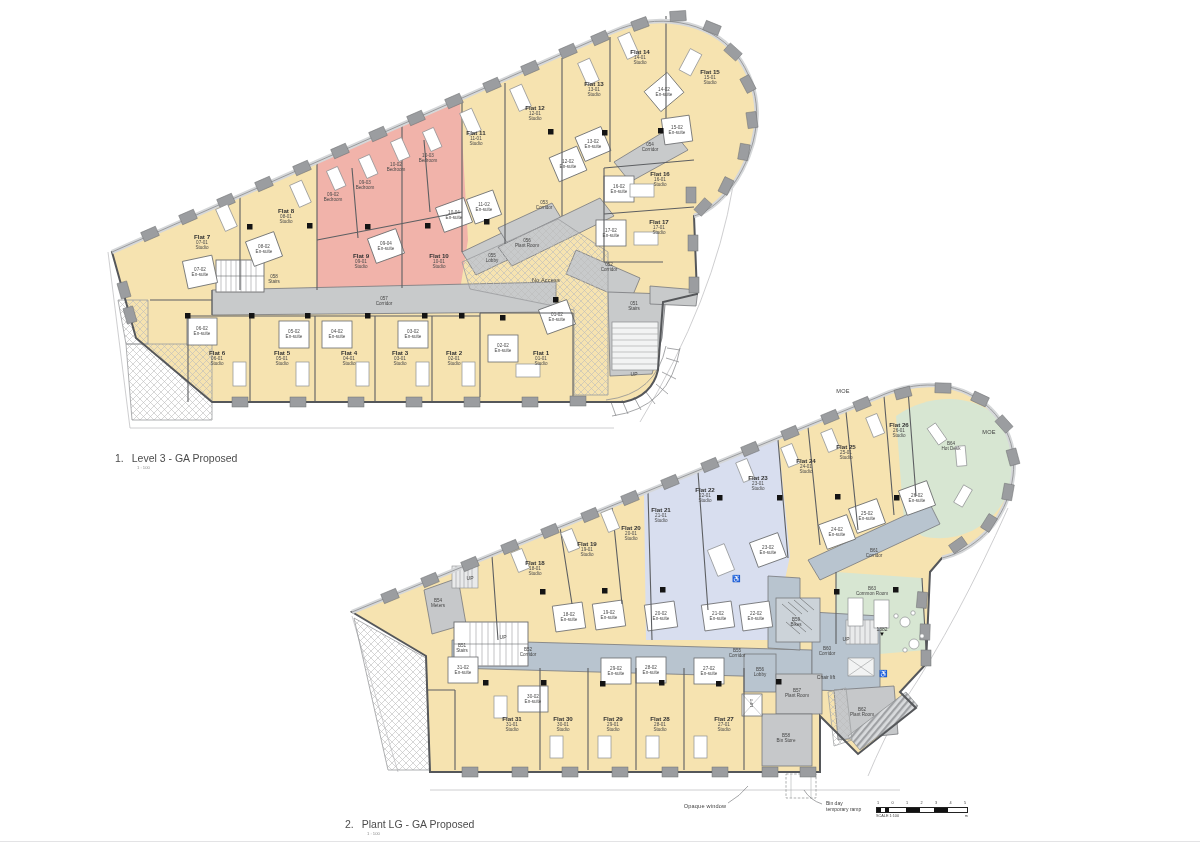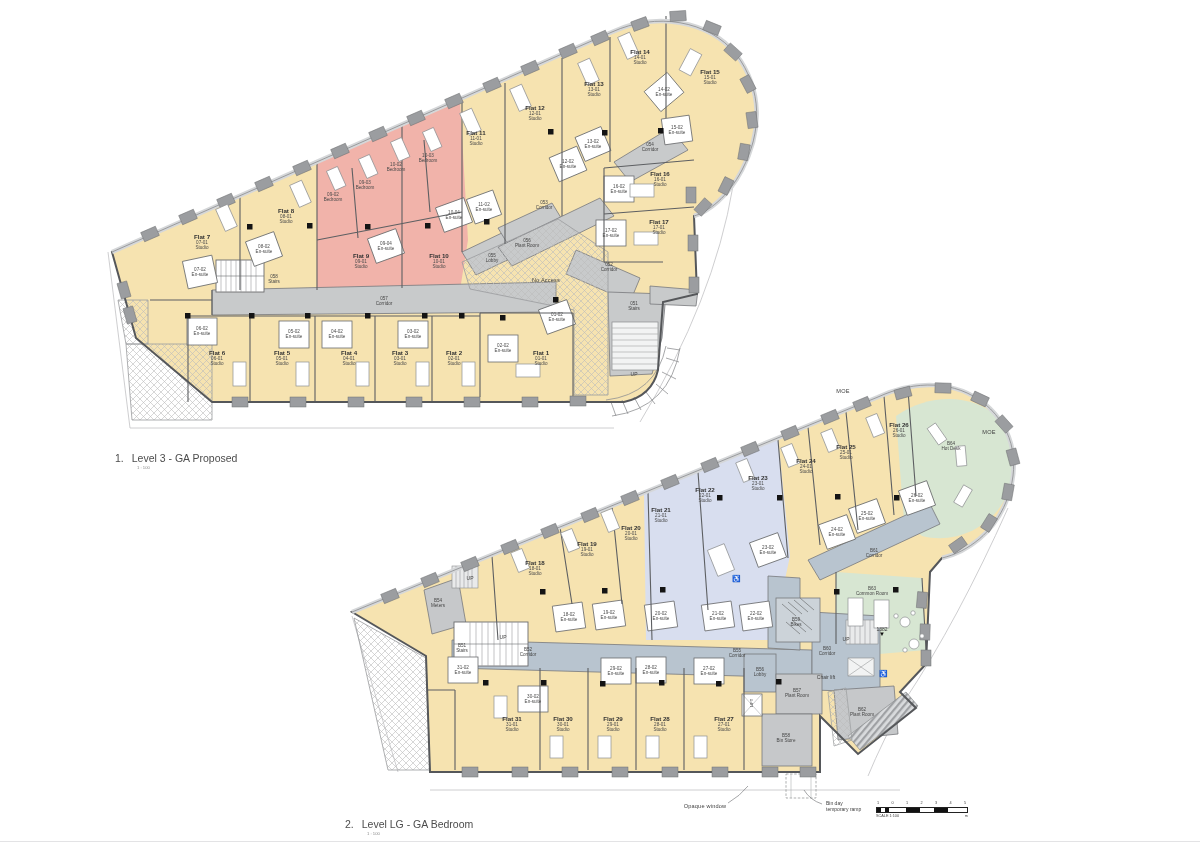--- a/index.html
+++ b/index.html
@@ -822,21 +822,21 @@
       </div>
       <div class="wheel" style="left: 737px; top: 579px;">♿</div>
       <div class="wheel" style="left: 884px; top: 674px;">♿</div>
     </div>
 
 <div class="title-block" style="left:115px;top:452px;">
   <div class="row"><span class="num">1.</span><span>Level 3 - GA Proposed</span></div>
   <div class="scale">1 : 100</div>
 </div>
 <div class="title-block" style="left:345px;top:818px;">
-  <div class="row"><span class="num">2.</span><span>Level LG - GA Bedroom</span></div>
+  <div class="row"><span class="num">2.</span><span>Plant LG - GA Proposed</span></div>
   <div class="scale">1 : 100</div>
 </div>
 
 <div id="scalebar">
   <div class="ticks">
         <span style="left: 2px;">1</span>
         <span style="left: 16.5px;">0</span>
         <span style="left: 31px;">1</span>
         <span style="left: 45.5px;">2</span>
         <span style="left: 60px;">3</span>

